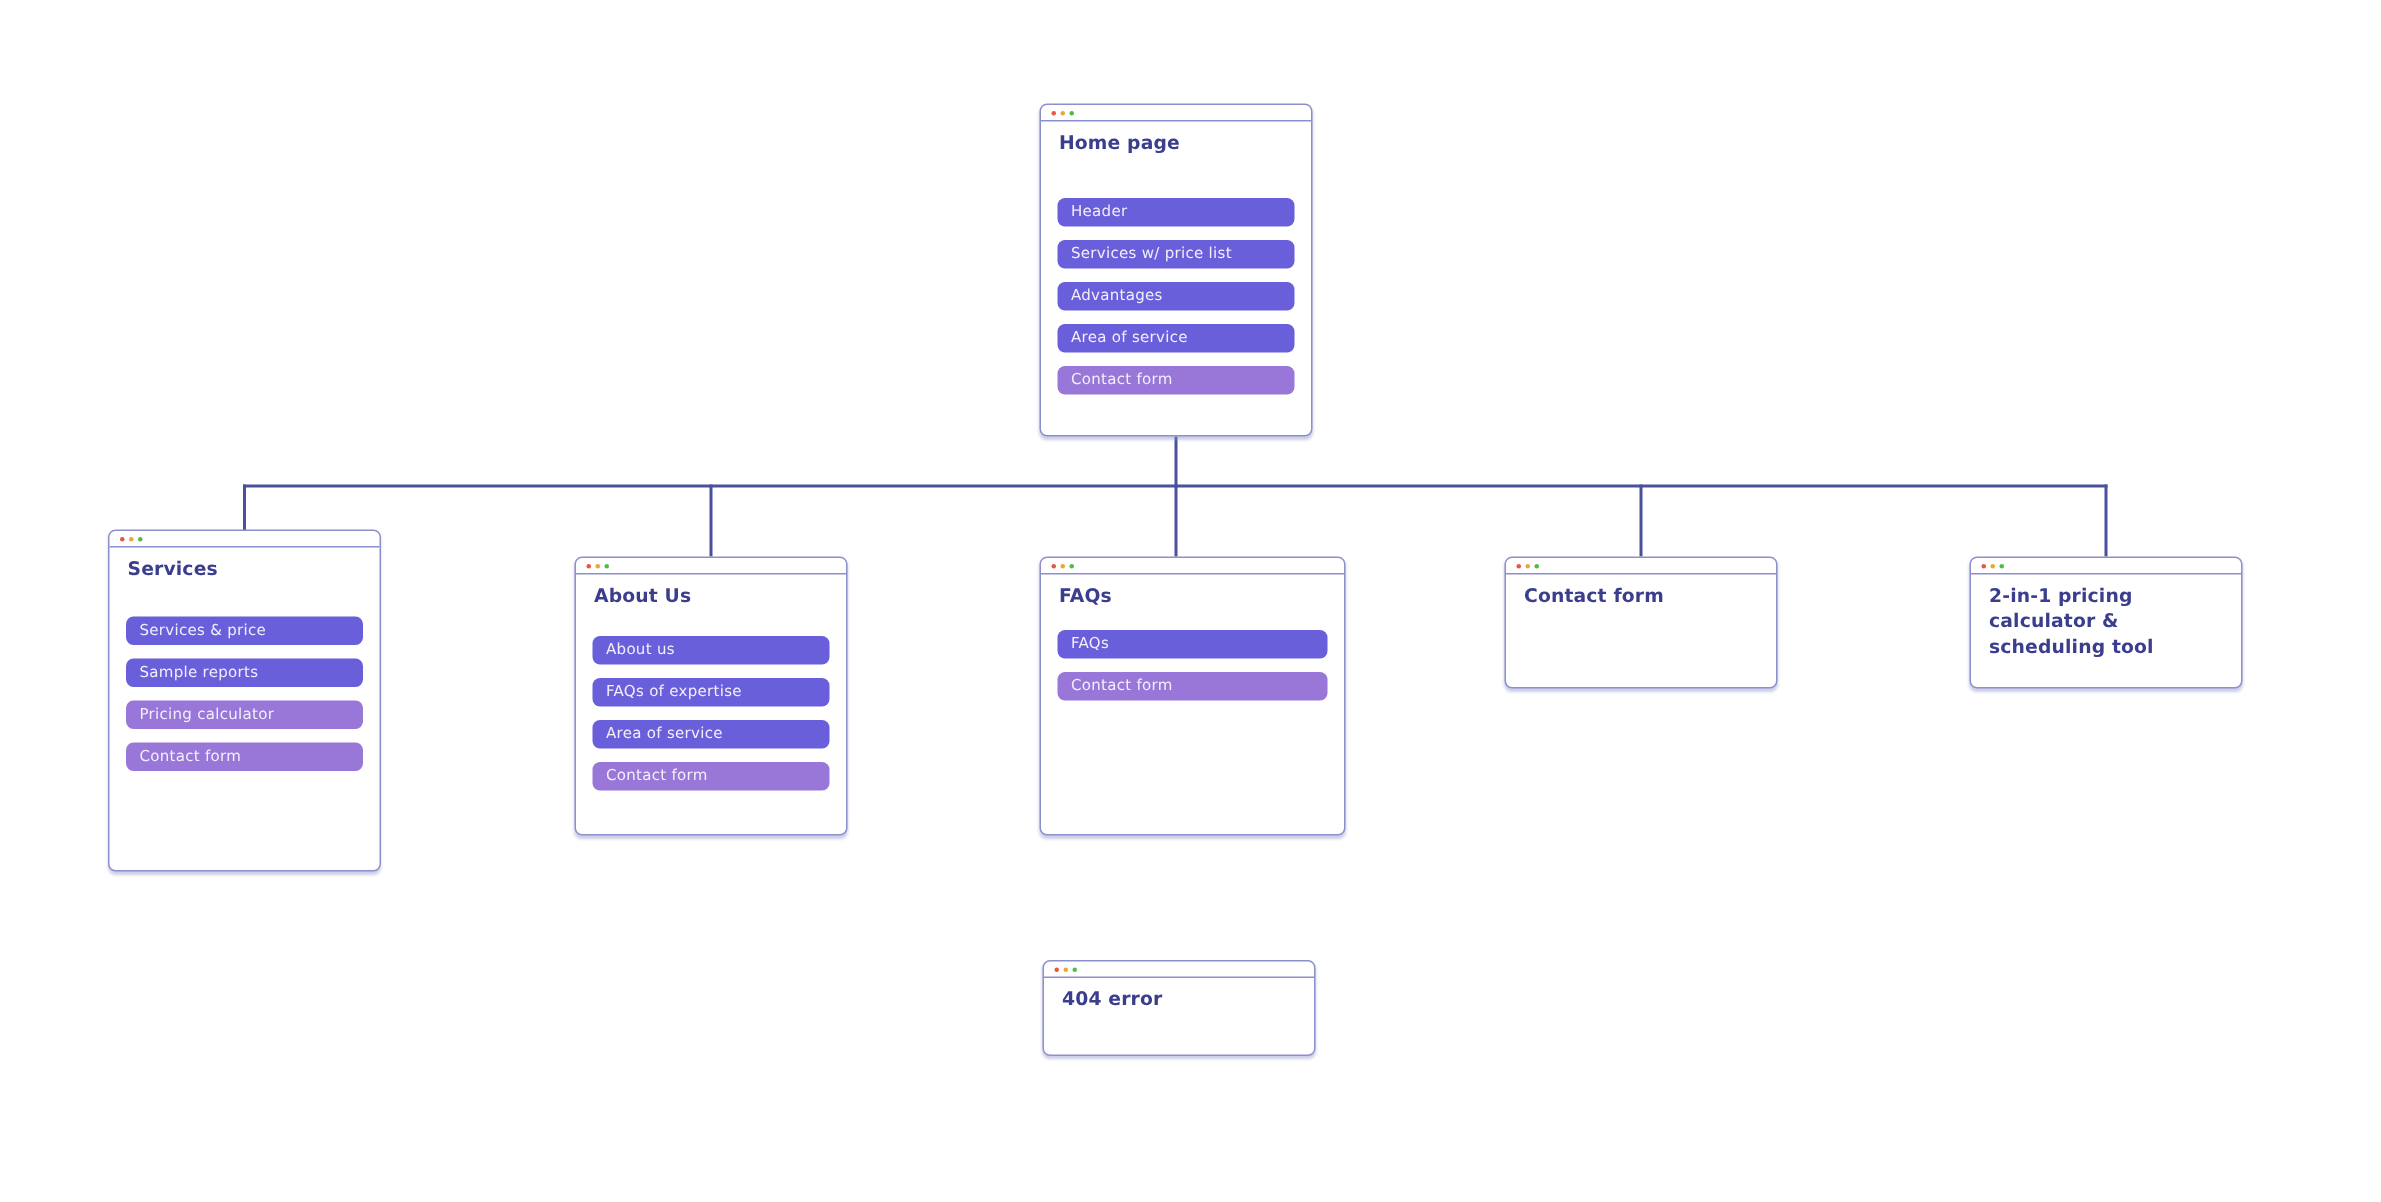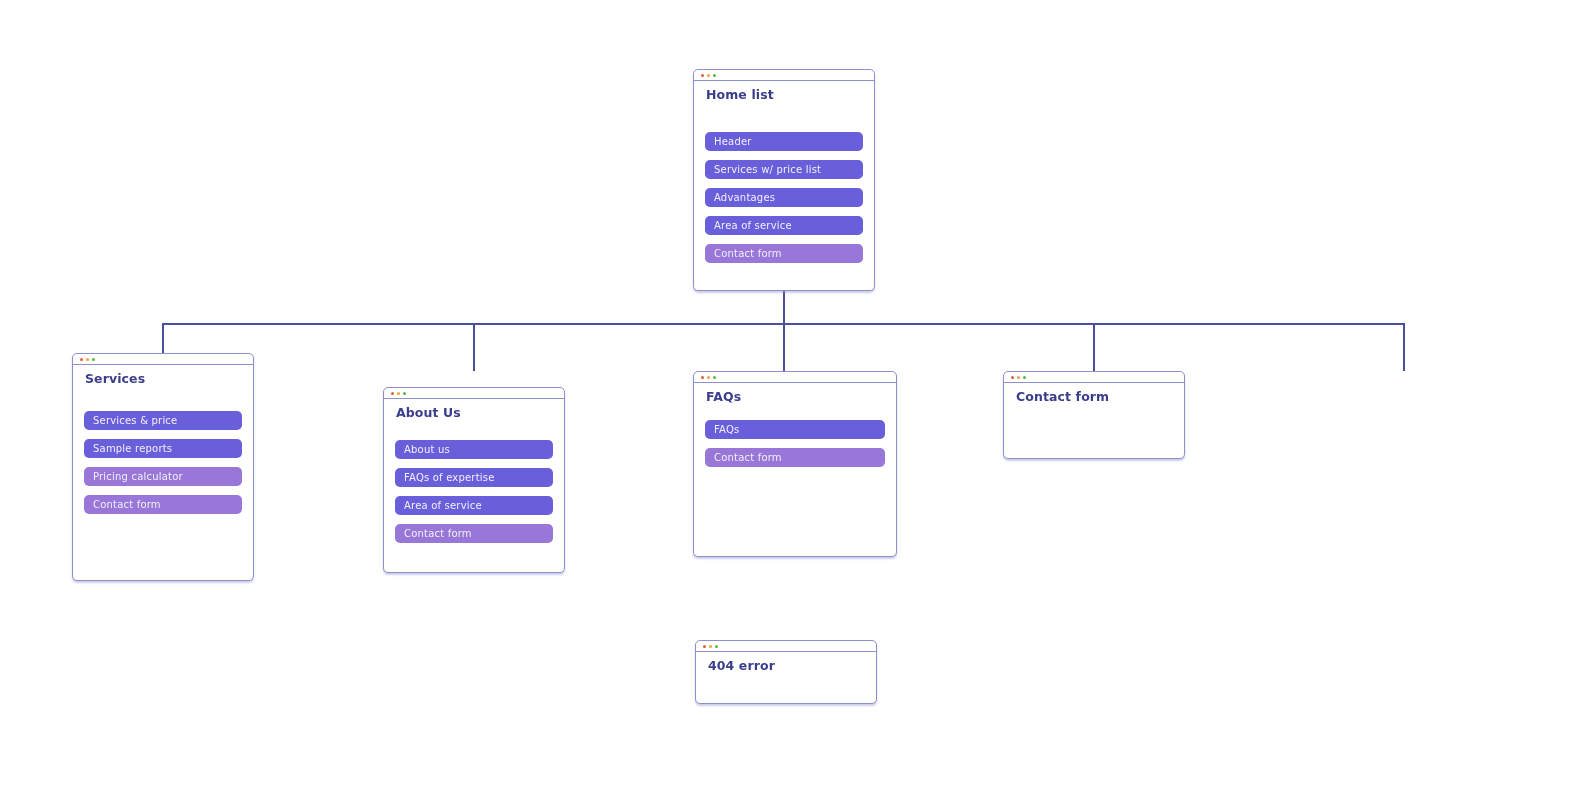--- a/index.html
+++ b/index.html
@@ -56,21 +56,21 @@
   <div class="line v" style="left:783px;top:323px;height:48px"></div>
   <div class="line v" style="left:1093px;top:323px;height:48px"></div>
   <div class="line v" style="left:1403px;top:323px;height:48px"></div>
 
   <div class="window" style="left:693px;top:69px;width:182px;height:222px;">
     <div class="titlebar">
       <span class="dot red"></span>
       <span class="dot yellow"></span>
       <span class="dot green"></span>
     </div>
-    <div class="card-title">Home list</div>
+    <div class="card-title">Home page</div>
     <div class="btn-stack" style="top:62px">
       <div class="btn primary">Header</div>
       <div class="btn primary">Services w/ price list</div>
       <div class="btn primary">Advantages</div>
       <div class="btn primary">Area of service</div>
       <div class="btn secondary">Contact form</div>
     </div>
   </div>
 
   <div class="window" style="left:72px;top:353px;width:182px;height:228px;">
@@ -81,21 +81,21 @@
     </div>
     <div class="card-title">Services</div>
     <div class="btn-stack" style="top:57px">
       <div class="btn primary">Services &amp; price</div>
       <div class="btn primary">Sample reports</div>
       <div class="btn secondary">Pricing calculator</div>
       <div class="btn secondary">Contact form</div>
     </div>
   </div>
 
-  <div class="window" style="left:383px;top:371px;width:182px;height:186px;margin-top:16px;">
+  <div class="window" style="left:383px;top:371px;width:182px;height:186px;">
     <div class="titlebar">
       <span class="dot red"></span>
       <span class="dot yellow"></span>
       <span class="dot green"></span>
     </div>
     <div class="card-title">About Us</div>
     <div class="btn-stack" style="top:52px">
       <div class="btn primary">About us</div>
       <div class="btn primary">FAQs of expertise</div>
       <div class="btn primary">Area of service</div>
@@ -118,20 +118,28 @@
 
   <div class="window" style="left:1003px;top:371px;width:182px;height:88px;">
     <div class="titlebar">
       <span class="dot red"></span>
       <span class="dot yellow"></span>
       <span class="dot green"></span>
     </div>
     <div class="card-title">Contact form</div>
   </div>
 
+  <div class="window" style="left:1313px;top:371px;width:182px;height:88px;">
+    <div class="titlebar">
+      <span class="dot red"></span>
+      <span class="dot yellow"></span>
+      <span class="dot green"></span>
+    </div>
+    <div class="card-title">2-in-1 pricing calculator &amp; scheduling tool</div>
+  </div>
 
   <div class="window" style="left:695px;top:640px;width:182px;height:64px;">
     <div class="titlebar">
       <span class="dot red"></span>
       <span class="dot yellow"></span>
       <span class="dot green"></span>
     </div>
     <div class="card-title">404 error</div>
   </div>
 

